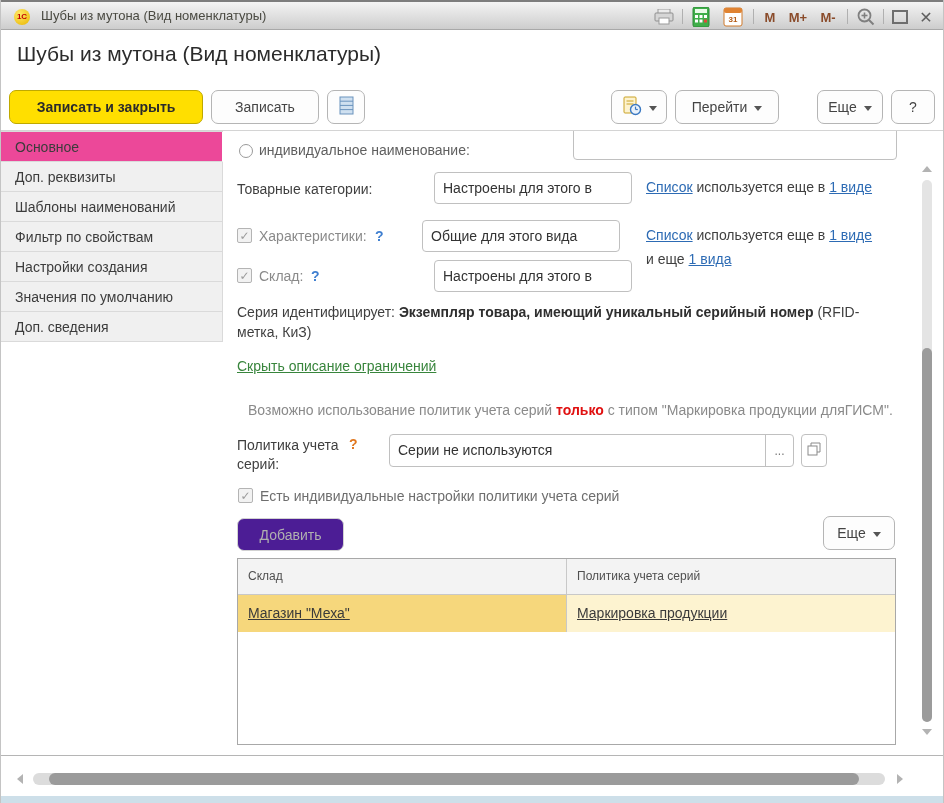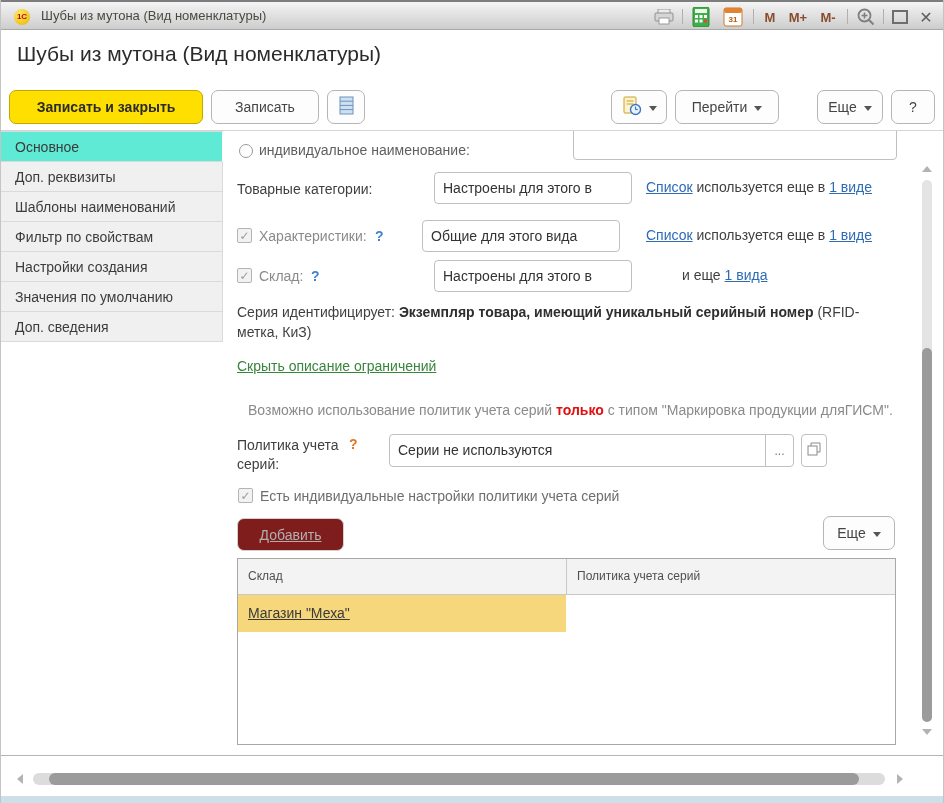--- a/index.html
+++ b/index.html
@@ -23,30 +23,30 @@
   .closex{font-size:16px;color:#5f5f5f;font-weight:bold;}
 
   
   .pagetitle{left:16px;top:42px;font-size:21px;color:#2b2b2b;}
 
   
   .btn{position:absolute;height:34px;box-sizing:border-box;border:1px solid #b5b5b5;border-radius:7px;
        background:#fdfdfd;color:#444;font-size:14px;display:flex;align-items:center;justify-content:center;
        cursor:default;gap:7px;}
   .btn.primary{background:#ffdf00;border-color:#bfa900;color:#2b2b2b;font-weight:bold;}
-  .btn.disabled{border-color:#d2d2d2;color:#b0b0b0;background:#7f1d1d;text-decoration:underline;}
+  .btn.disabled{border-color:#d2d2d2;color:#b0b0b0;background:#4c1d95;}
   .caret{width:0;height:0;border-left:4px solid transparent;border-right:4px solid transparent;
          border-top:5px solid #555;display:inline-block;margin-top:2px;}
   .hline{left:0;width:944px;height:1px;background:#d4d4d4;}
 
   
   .tab{position:absolute;left:0;width:222px;height:30px;line-height:30px;padding-left:14px;
        box-sizing:border-box;font-size:14px;color:#3c3c3c;background:#f0f0f0;
        border-bottom:1px solid #dadada;border-right:1px solid #dadada;cursor:default;}
-  .tab.active{background:#5eead4;border-right:1px solid #fff;}
+  .tab.active{background:#ec4899;border-right:1px solid #fff;}
   .tab-topline{left:0;top:131px;width:222px;height:1px;background:#dadada;}
 
   
   #content{left:222px;top:131px;width:694px;height:624px;overflow:hidden;background:#fff;}
   .lbl{position:absolute;font-size:14px;color:#3f3f3f;}
   .lbl.dim{color:#8a8a8a;}
   .lbl.mid{color:#5f5f5f;}
   .field{position:absolute;box-sizing:border-box;height:32px;border:1px solid #c0c0c0;border-radius:4px;
          font-family:"Liberation Sans","DejaVu Sans",sans-serif;font-size:14px;color:#333;padding:0 8px;background:#fff;outline:none;}
   a.blue{color:#2d6bb4;text-decoration:underline;cursor:pointer;}
@@ -214,21 +214,21 @@
     <span class="help blue abs" style="left:152px;top:97px;">?</span>
     <input class="field" style="left: 199px; top: 89px; width: 198px;" type="text" value="Общие для этого вида">
     <div class="lbl" style="left:423px;top:96px;">
       <a class="blue">Список</a><span> используется еще в </span><a class="blue">1 виде</a>
     </div>
 
     <span class="chk" style="left:14px;top:137px;">✓</span>
     <div class="lbl dim" style="left:36px;top:137px;">Склад:</div>
     <span class="help blue abs" style="left:88px;top:137px;">?</span>
     <input class="field" style="left: 211px; top: 129px; width: 198px;" type="text" value="Настроены для этого в">
-    <div class="lbl" style="left:423px;top:136px;margin-left:36px;">
+    <div class="lbl" style="left:423px;top:120px;">
       <span>и еще </span><a class="blue">1 вида</a>
     </div>
 
     <div class="lbl" style="left:14px;top:171px;width:655px;line-height:20px;">
       <span>Серия идентифицирует: </span><b style="color:#2f2f2f;">Экземпляр товара, имеющий уникальный серийный номер</b><span> (RFID-метка, КиЗ)</span>
     </div>
 
     <a class="green abs" style="left:14px;top:227px;font-size:14px;">Скрыть описание ограничений</a>
 
     <div class="lbl dim" style="left:25px;top:257px;width:655px;line-height:21px;margin-top:12px;">
@@ -263,20 +263,23 @@
 
     <div class="grid" style="left:14px;top:427px;width:659px;height:187px;">
       <div class="hrow">
         <div class="hcell c1">Склад</div>
         <div class="hcell c2">Политика учета серий</div>
       </div>
       <div class="drow">
         <div class="dcell c1" style="background:#f6d77c;">
           <span class="celllink">Магазин "Меха"</span>
         </div>
+        <div class="dcell c2" style="background:#fdf3d0;">
+          <span class="celllink">Маркировка продукции</span>
+        </div>
       </div>
     </div>
   </div>
 
   <div class="arr up abs" style="left:921px;top:166px;"></div>
   <div class="abs sb-track-v"></div>
   <div class="abs sb-thumb-v"></div>
   <div class="arr down abs" style="left:921px;top:729px;"></div>
 
   <div class="abs hline" style="top:755px;background:#b5b5b5;"></div>

